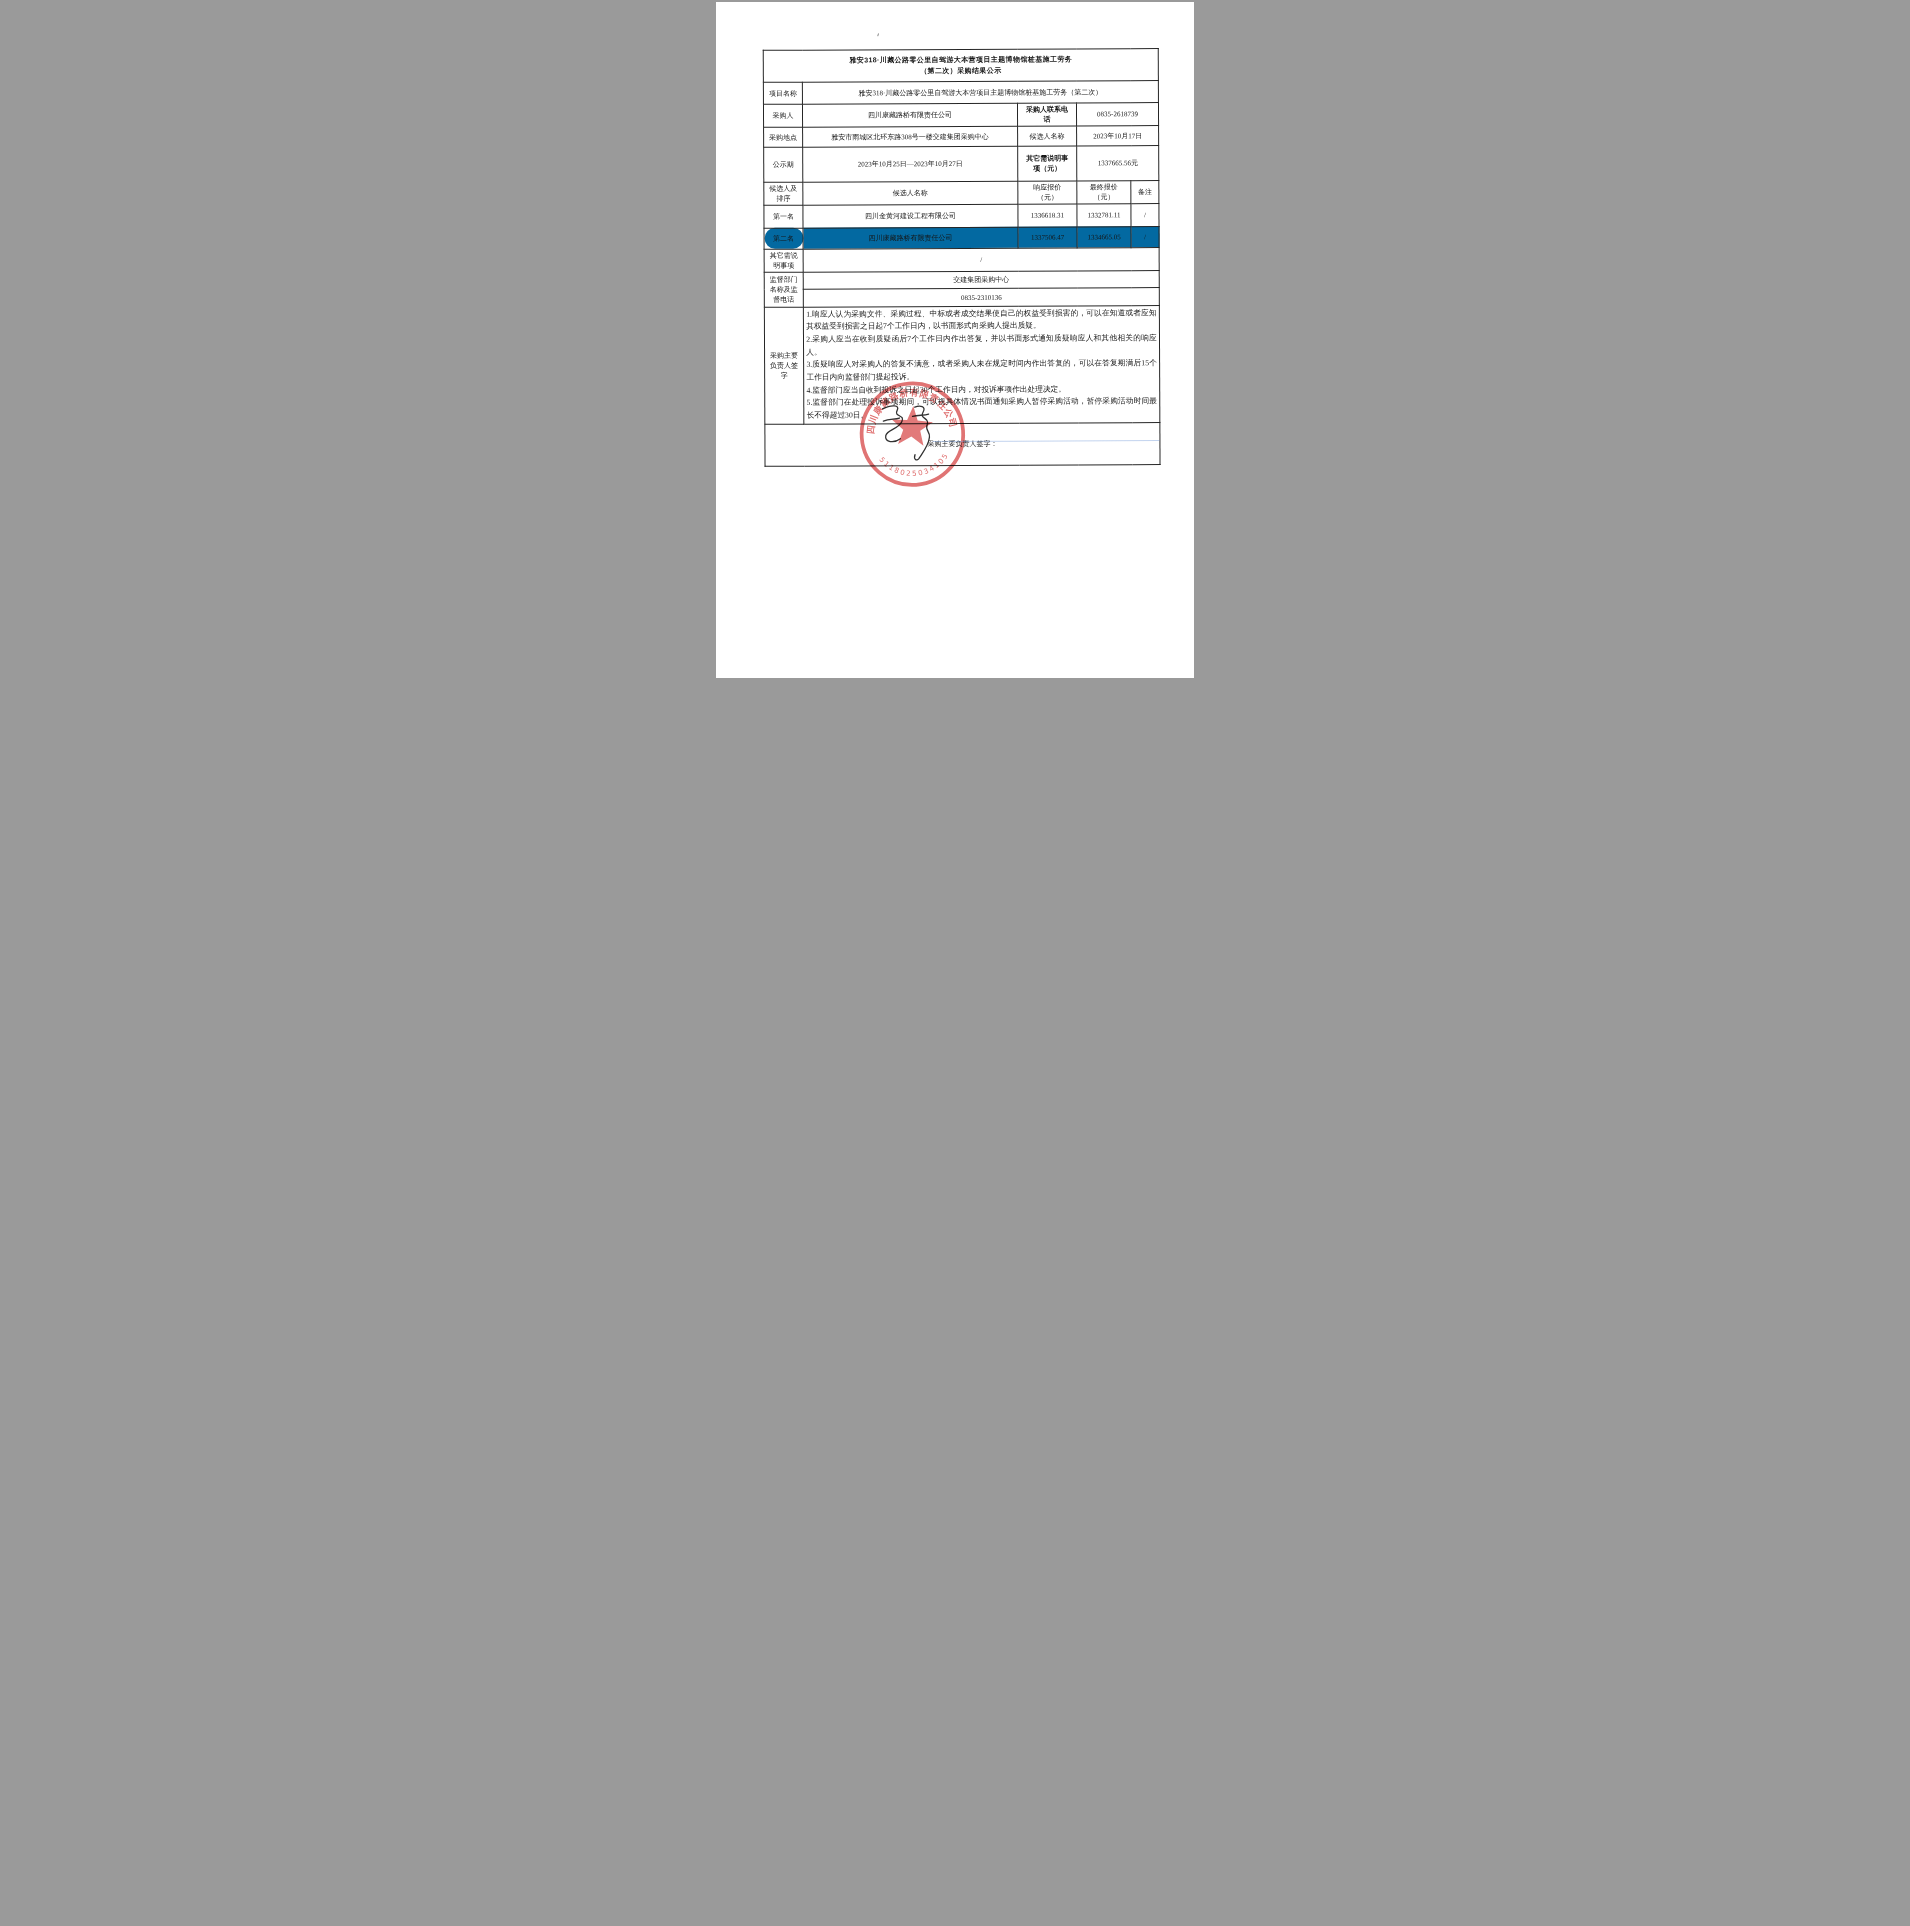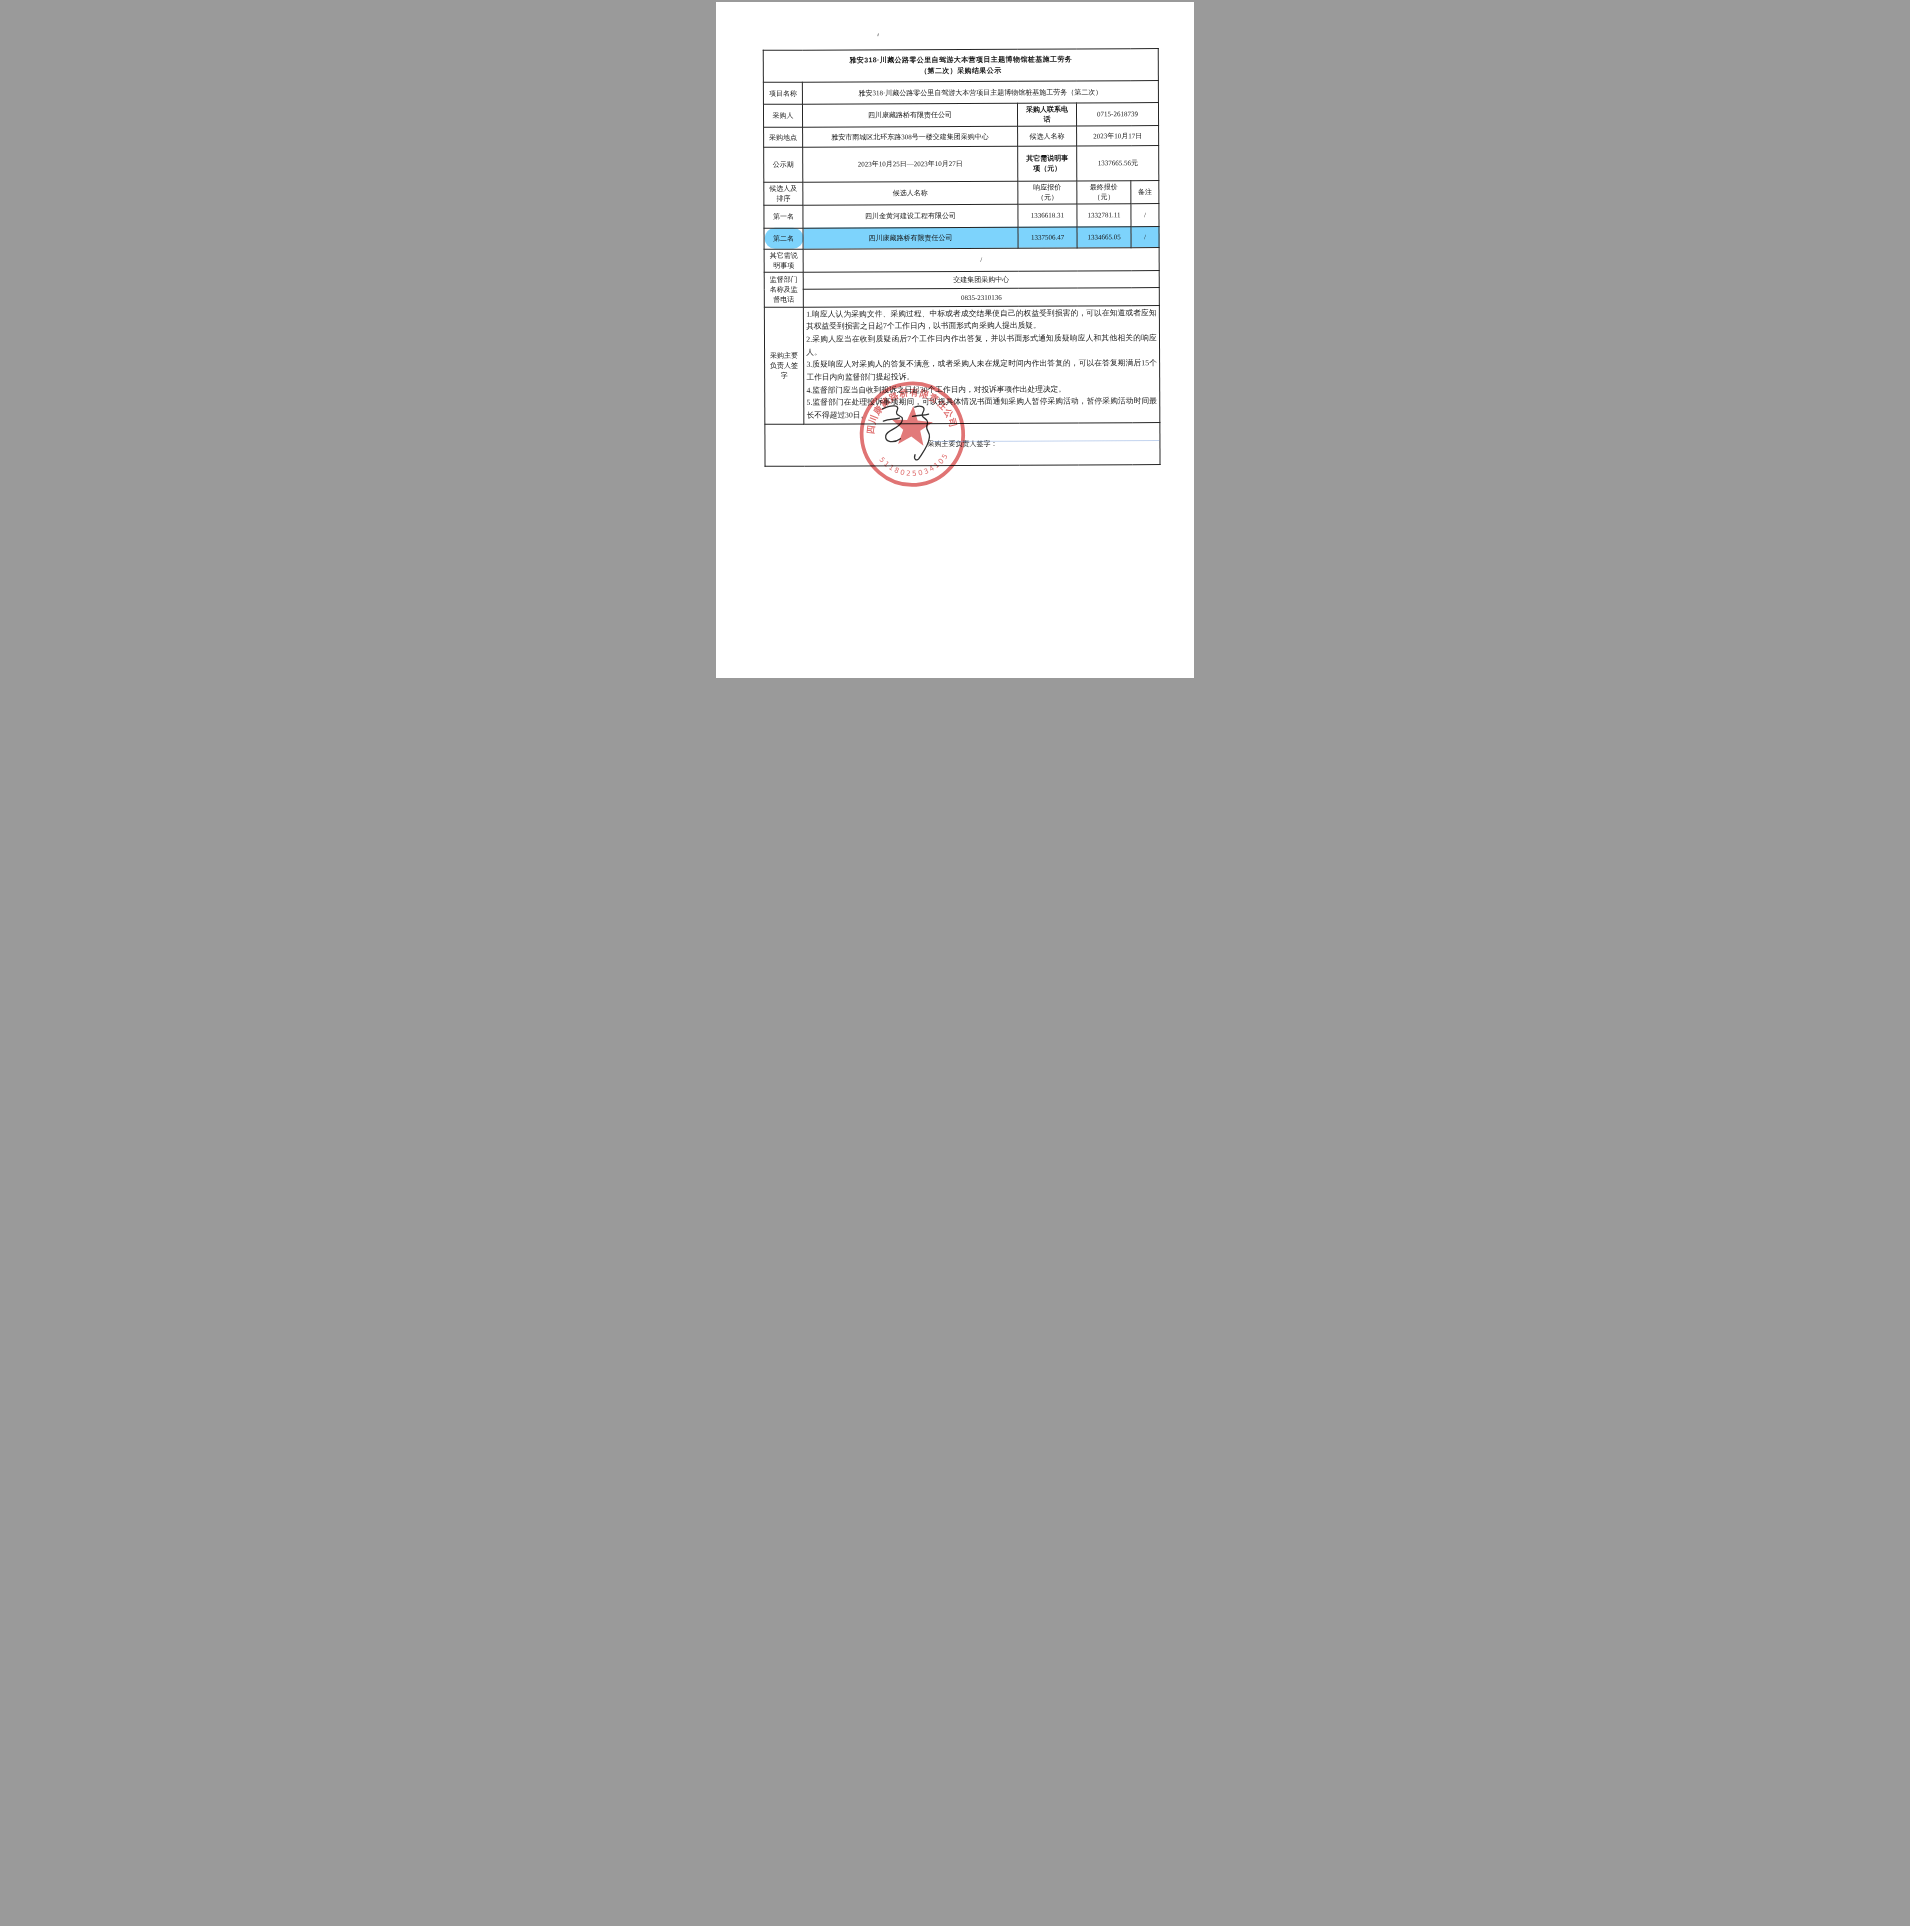--- a/index.html
+++ b/index.html
@@ -33,21 +33,21 @@
     word-break:break-all;
   }
   td.title-cell{
     font-family:"Liberation Sans","DejaVu Sans",sans-serif;
     font-weight:900;font-size:11.2px;line-height:1.35;
     letter-spacing:0.4px;padding:1.5px 3.9px;
   }
   td.label{padding:0.8px 3.9px;border-radius:11px;}
   .narrow4{display:inline-block;max-width:29px;}
   .narrow6{display:inline-block;max-width:43px;font-weight:bold;}
-  tr.row-gray td{background:#7dd3fc;}
+  tr.row-gray td{background:#0369a1;}
   td.objection-cell{
     text-align:justify;vertical-align:top;
     padding:10px 6.2px 2.3px 5.4px;
   }
   td.objection-cell p{
     margin:0;font-size:7.7px;line-height:12.7px;
     text-align:justify;text-justify:inter-ideograph;
   }
   td.sig-cell{
     text-align:left;vertical-align:middle;
@@ -105,21 +105,21 @@
 
       <tr style="height:22.3px">
         <td class="label">项目名称</td>
         <td colspan="4">雅安318·川藏公路零公里自驾游大本营项目主题博物馆桩基施工劳务（第二次）</td>
       </tr>
 
       <tr style="height:23px">
         <td class="label">采购人</td>
         <td>四川康藏路桥有限责任公司</td>
         <td><span class="narrow6">采购人联系电话</span></td>
-        <td colspan="2">0715-2618739</td>
+        <td colspan="2">0835-2618739</td>
       </tr>
 
       <tr style="height:19.6px">
         <td class="label">采购地点</td>
         <td>雅安市雨城区北环东路308号一楼交建集团采购中心</td>
         <td>候选人名称</td>
         <td colspan="2">2023年10月17日</td>
       </tr>
 
       <tr style="height:35px">

